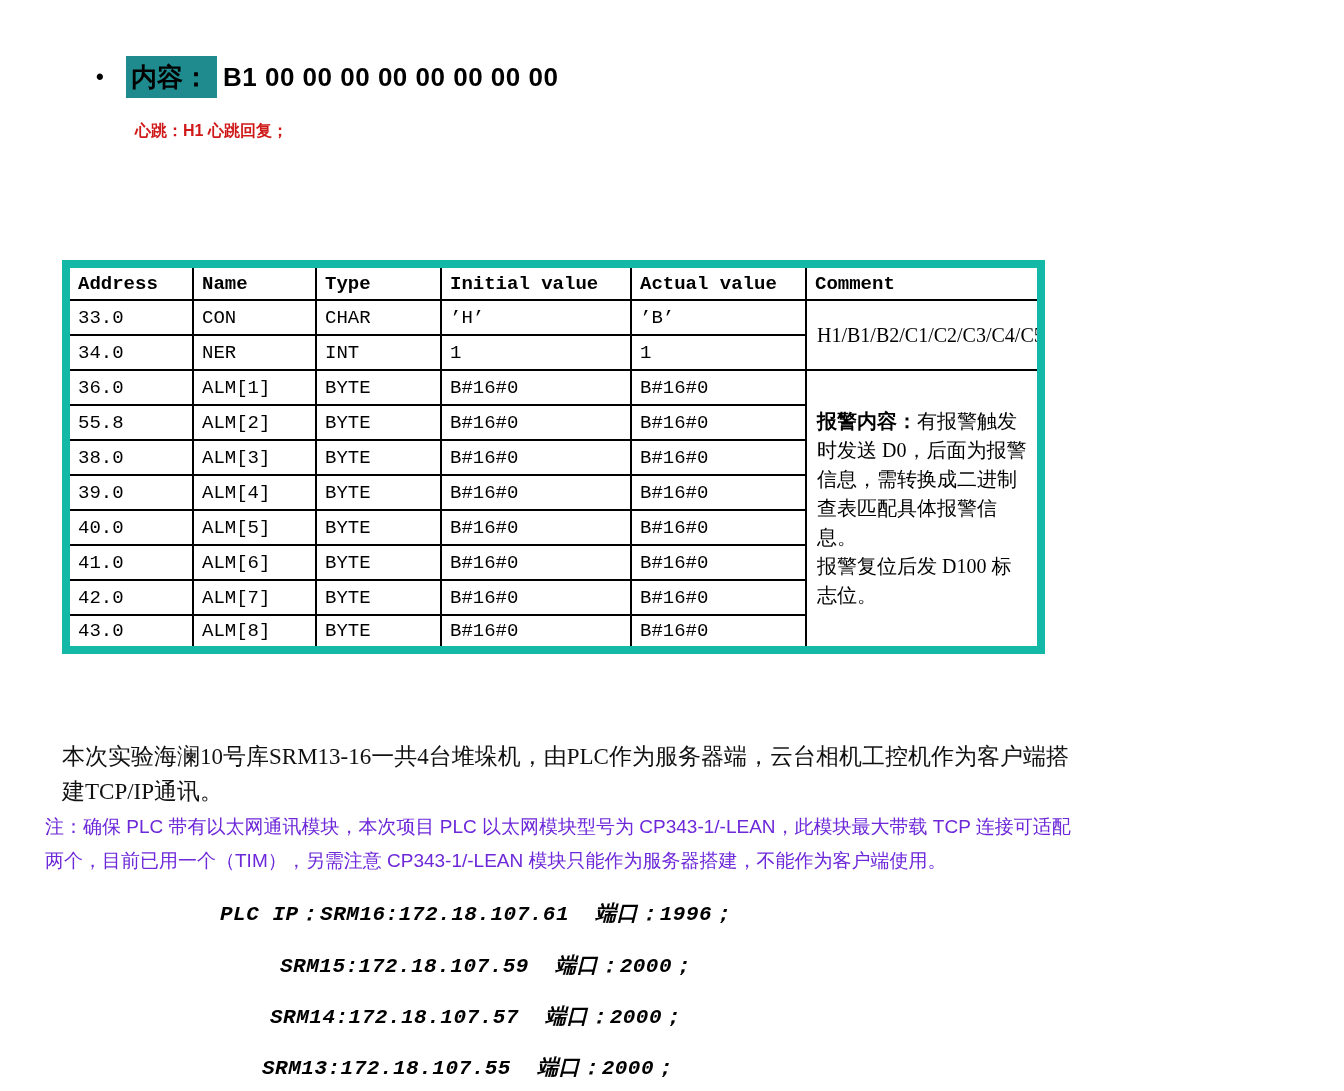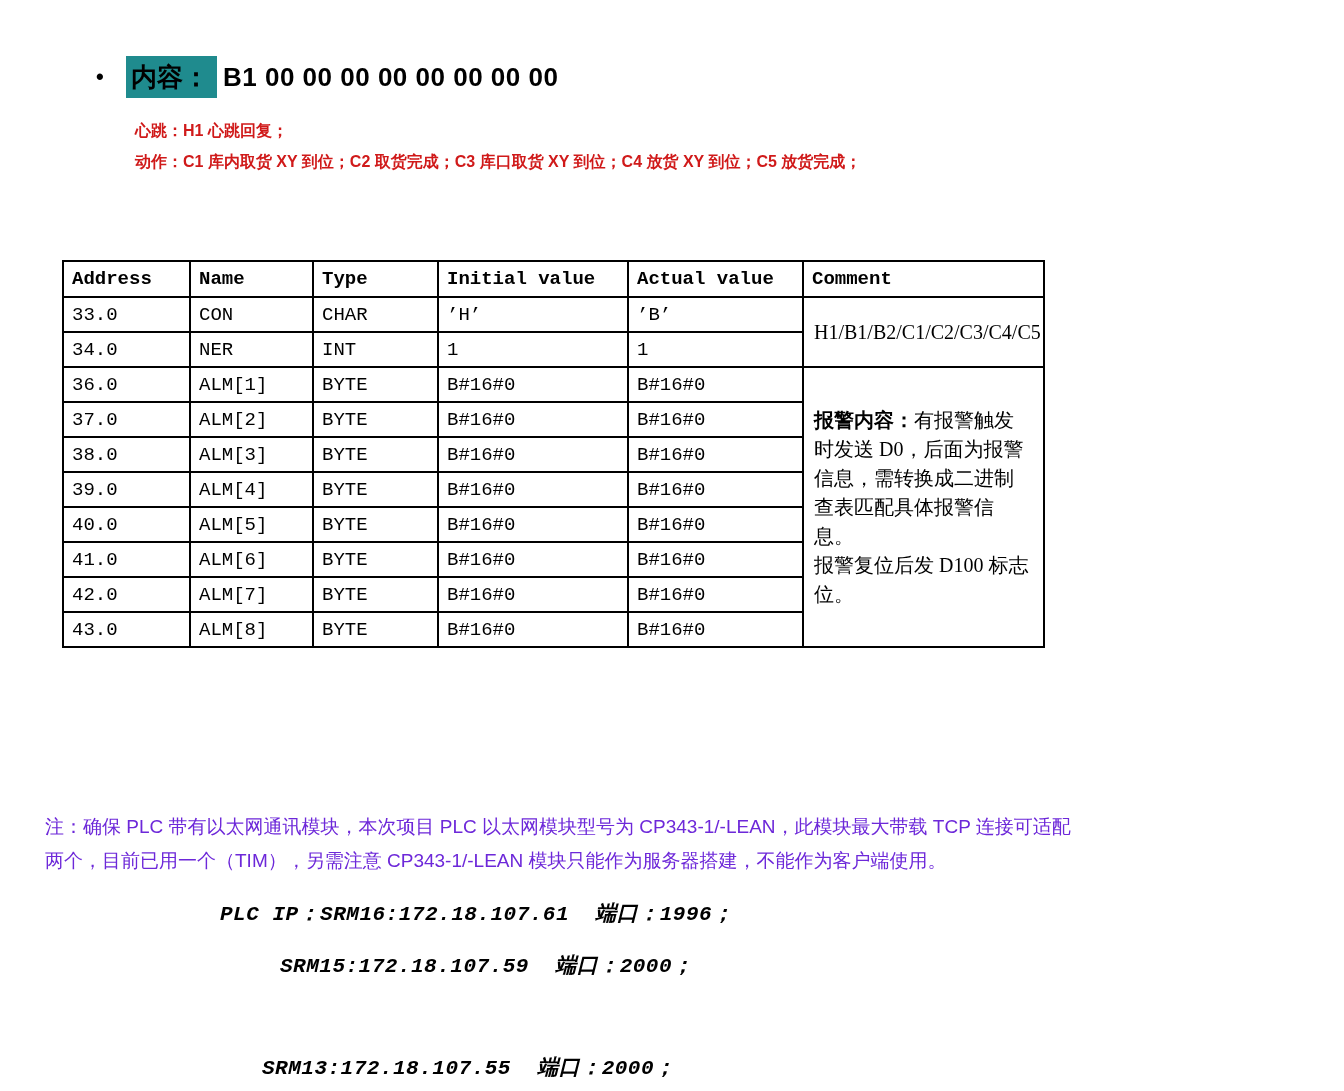--- a/index.html
+++ b/index.html
@@ -31,21 +31,21 @@
     position: absolute; top: 115px; left: 135px;
     color: #d01a1a; font-size: 16px; font-weight: bold;
     line-height: 31px; white-space: nowrap;
   }
 
   
   table.var-table {
     position: absolute; top: 260px; left: 62px;
     width: 983px;
     border-collapse: collapse; table-layout: fixed;
-    border: 2px solid #14b8a6;
+    border: 8px solid #14b8a6;
     font-family: "Liberation Mono", "DejaVu Sans Mono", monospace;
     font-size: 19px;
   }
   table.var-table th, table.var-table td {
     border: 2px solid #000;
     text-align: left; vertical-align: middle;
     overflow: hidden; white-space: nowrap;
   }
   table.var-table th { height: 36px; padding: 2px 8px; font-weight: bold; }
   table.var-table td { height: 35px; padding: 1px 8px; font-weight: normal; }
@@ -95,21 +95,20 @@
 <body>
 
 <div class="page">
 
   <div class="content-line">
     <span class="bullet">•</span><span class="hl-label">内容：</span><span class="content-value">B1 00 00 00 00 00 00 00 00</span>
   </div>
 
   <div class="red-lines">
     <div>心跳：H1 心跳回复；</div>
-    <div>动作：C1 库内取货 XY 到位；C2 取货完成；C3 库口取货 XY 到位；C4 放货 XY 到位；C5 放货完成；</div>
   </div>
 
   <table class="var-table">
     <colgroup>
       <col style="width:127px">
         <col style="width:123px">
         <col style="width:125px">
       <col style="width:190px">
         <col style="width:175px">
         <col>
@@ -142,21 +141,21 @@
         </tr>
         <tr>
           <td>36.0</td>
           <td>ALM[1]</td>
           <td>BYTE</td>
           <td>B#16#0</td>
           <td>B#16#0</td>
           <td class="comment-cell" rowspan="8"><b>报警内容：</b>有报警触发时发送 D0，后面为报警信息，需转换成二进制查表匹配具体报警信息。<div>报警复位后发 D100 标志位。</div></td>
         </tr>
         <tr>
-          <td>37.0</td>
+          <td>55.8</td>
           <td>ALM[2]</td>
           <td>BYTE</td>
           <td>B#16#0</td>
           <td>B#16#0</td>
         </tr>
         <tr>
           <td>38.0</td>
           <td>ALM[3]</td>
           <td>BYTE</td>
           <td>B#16#0</td>
@@ -194,23 +193,28 @@
           <td>43.0</td>
           <td>ALM[8]</td>
           <td>BYTE</td>
           <td>B#16#0</td>
           <td>B#16#0</td>
         </tr>
       </tbody>
   </table>
 
 
+  <div class="body-paragraph">
+    <span>本次实验海澜10号库SRM13-16一共4台堆垛机，由PLC作为服务器端，云台相机工控机作为客户端搭</span><br>
+    <span>建TCP/IP通讯。</span>
+  </div>
 
   <div class="note-text">
     <span>注：确保 PLC 带有以太网通讯模块，本次项目 PLC 以太网模块型号为 CP343-1/-LEAN，此模块最大带载 TCP 连接可适配</span><br>
     <span>两个，目前已用一个（TIM），另需注意 CP343-1/-LEAN 模块只能作为服务器搭建，不能作为客户端使用。</span>
   </div>
 
   <div class="ip-line ip-1">PLC IP：SRM16:172.18.107.61  端口：1996；</div>
   <div class="ip-line ip-2">SRM15:172.18.107.59  端口：2000；</div>
+  <div class="ip-line ip-3">SRM14:172.18.107.57  端口：2000；</div>
   <div class="ip-line ip-4">SRM13:172.18.107.55  端口：2000；</div>
 
 </div>
 
 </body></html>

